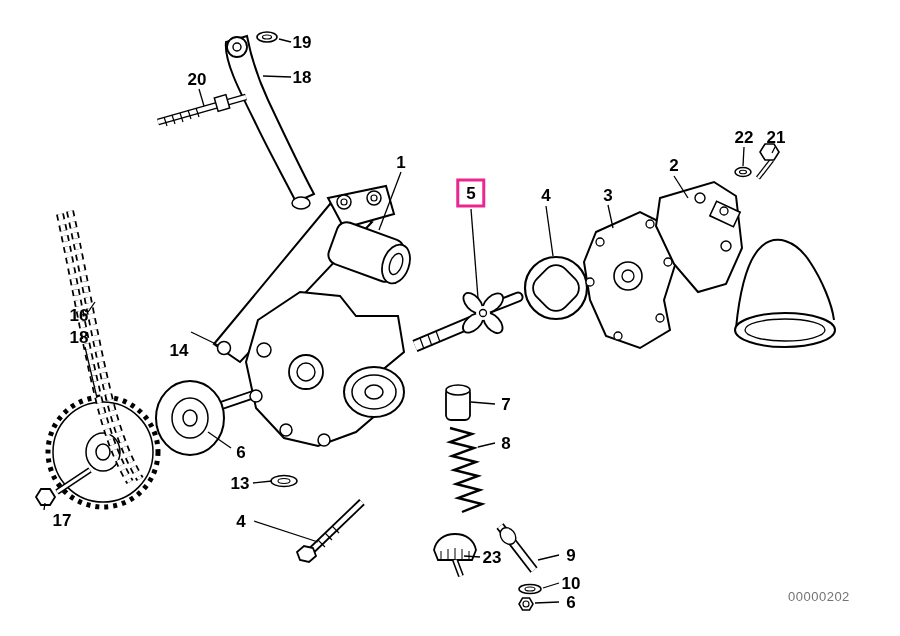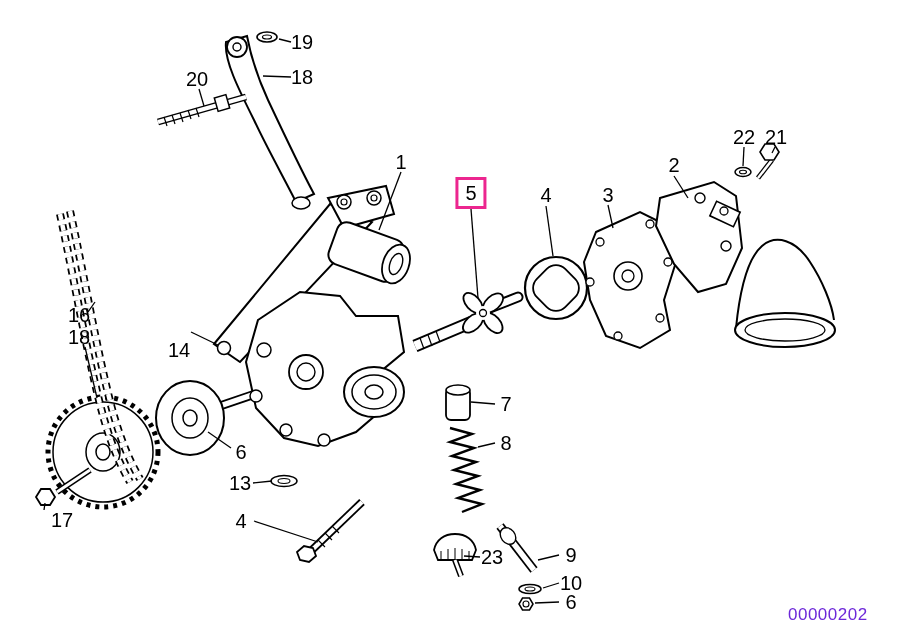--- a/index.html
+++ b/index.html
@@ -3,30 +3,29 @@
 <meta charset="utf-8">
 <style>
   html,body{margin:0;padding:0;background:#ffffff;}
   .stage{
     position:relative;width:900px;height:636px;background:#fff;overflow:hidden;
     font-family:"Liberation Sans",sans-serif;
   }
   .art{position:absolute;left:0;top:0;}
   .callout{
     position:absolute;transform:translate(-50%,-50%);
-    font-weight:normal;font-size:20px;color:#000;line-height:1;
+    font-weight:bold;font-size:17px;color:#000;line-height:1;
     white-space:nowrap;user-select:none;
   }
   .callout.highlighted{
     border:3px solid #ec268f;background:#fff;padding:3px 7px;
   }
   .part-code{
-    position:absolute;font-size:17px;color:#6d28d9;letter-spacing:0.5px;
+    position:absolute;font-size:13px;color:#737373;letter-spacing:0.5px;
     font-family:"Liberation Sans",sans-serif;
-    margin-top:16px;
   }
 </style>
 </head>
 <body>
 
 <div class="stage">
 
   <svg class="art" width="900" height="636" viewBox="0 0 900 636">
 
     <g>

